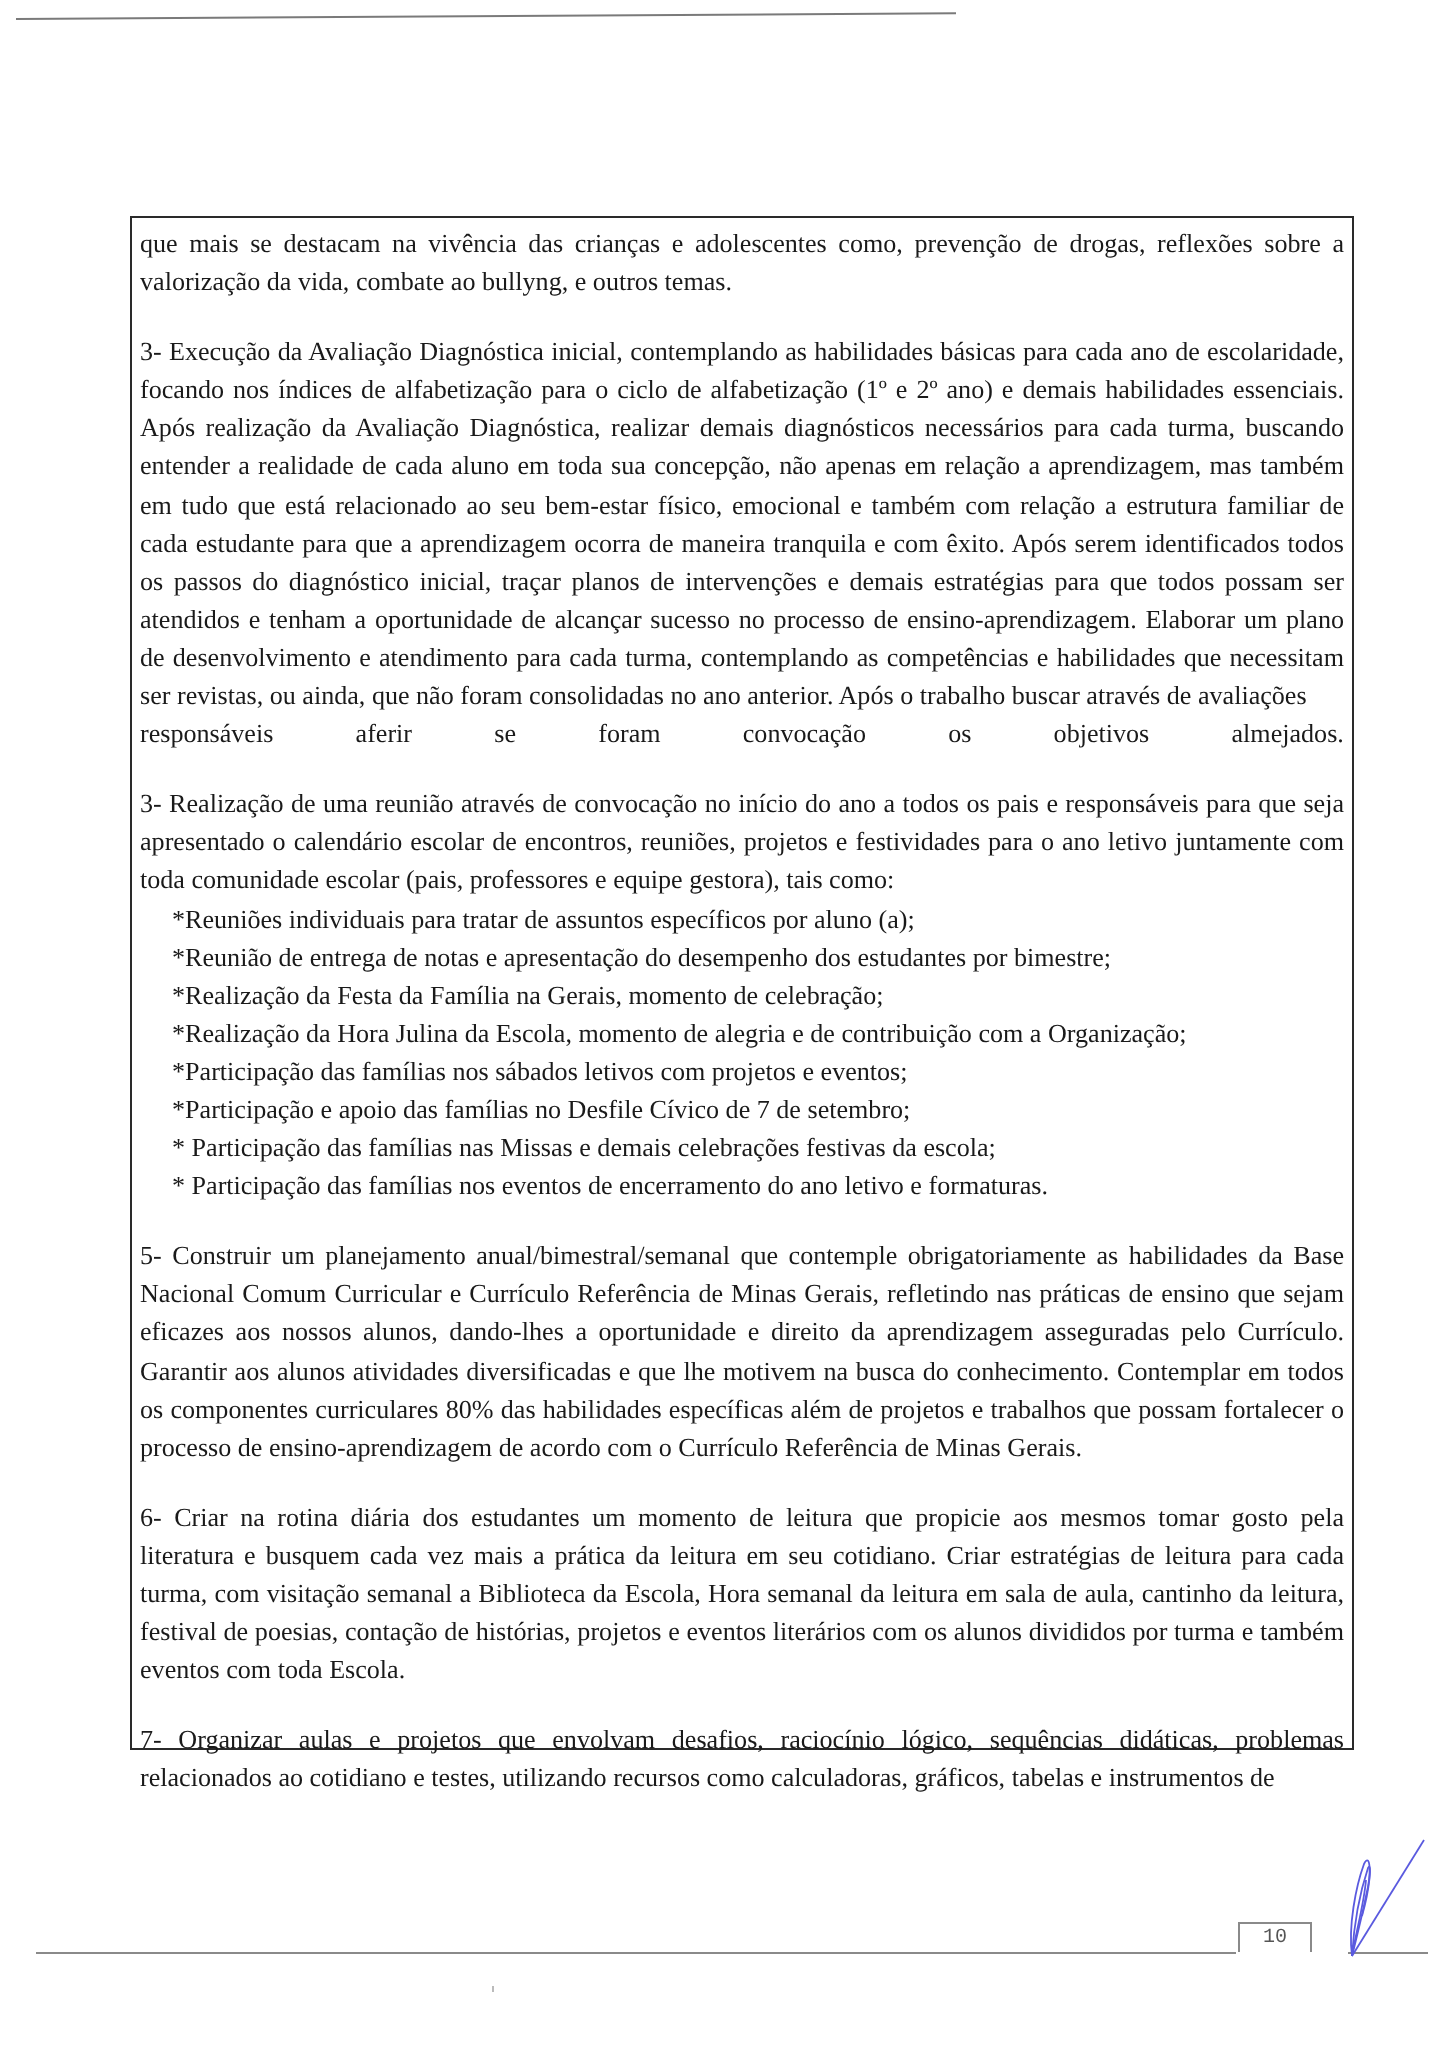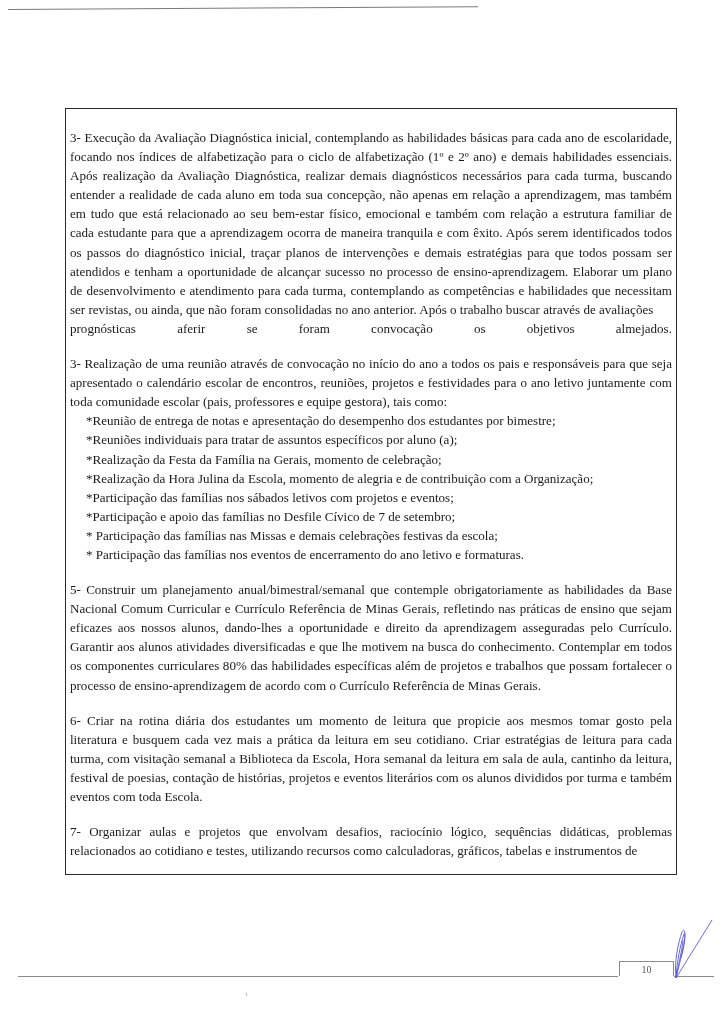--- a/index.html
+++ b/index.html
@@ -70,29 +70,30 @@
       left: 674px;
       top: 976px;
       width: 40px;
       height: 0;
       border-top: 1px solid #8a8a8a;
     }
     .page-number-box {
       position: absolute;
       left: 619px;
       top: 961px;
-      width: 55px;
+      width: 37px;
       height: 15px;
       border: 1px solid #8a8a8a;
       border-bottom: none;
       box-sizing: border-box;
       text-align: center;
       font-size: 10px;
       line-height: 15px;
       color: #555;
+      font-family: Liberation Mono, monospace;
     }
     .signature {
       position: absolute;
       left: 672px;
       top: 918px;
       width: 48px;
       height: 64px;
     }
     .speck {
       position: absolute;
@@ -102,39 +103,40 @@
       height: 3px;
       background: #bbb;
     }
   </style>
 </head>
 <body>
 
 <div class="top-rule"></div>
 
 <div class="content-box">
+  <p class="para">que mais se destacam na vivência das crianças e adolescentes como, prevenção de drogas, reflexões sobre a valorização da vida, combate ao bullyng, e outros temas.</p>
   <div class="gap"></div>
 
   <p class="para">3- Execução da Avaliação Diagnóstica inicial, contemplando as habilidades básicas para cada ano de escolaridade, focando nos índices de alfabetização para o ciclo de alfabetização (1º e 2º ano) e demais habilidades essenciais. Após realização da Avaliação Diagnóstica, realizar demais diagnósticos necessários para cada turma, buscando entender a realidade de cada aluno em toda sua concepção, não apenas em relação a aprendizagem, mas também em tudo que está relacionado ao seu bem-estar físico, emocional e também com relação a estrutura familiar de cada estudante para que a aprendizagem ocorra de maneira tranquila e com êxito. Após serem identificados todos os passos do diagnóstico inicial, traçar planos de intervenções e demais estratégias para que todos possam ser atendidos e tenham a oportunidade de alcançar sucesso no processo de ensino-aprendizagem. Elaborar um plano de desenvolvimento e atendimento para cada turma, contemplando as competências e habilidades que necessitam ser revistas, ou ainda, que não foram consolidadas no ano anterior. Após o trabalho buscar através de avaliações</p>
   <div class="spread">
-    <span>prognósticas</span>
+    <span>responsáveis</span>
     <span>aferir</span>
     <span>se</span>
     <span>foram</span>
     <span>convocação</span>
     <span>os</span>
     <span>objetivos</span>
     <span>almejados.</span>
   </div>
   <div class="gap"></div>
 
   <p class="para">3- Realização de uma reunião através de convocação no início do ano a todos os pais e responsáveis para que seja apresentado o calendário escolar de encontros, reuniões, projetos e festividades para o ano letivo juntamente com toda comunidade escolar (pais, professores e equipe gestora), tais como:</p>
   <ul class="bullets">
+    <li>*Reuniões individuais para tratar de assuntos específicos por aluno (a);</li>
     <li>*Reunião de entrega de notas e apresentação do desempenho dos estudantes por bimestre;</li>
-    <li>*Reuniões individuais para tratar de assuntos específicos por aluno (a);</li>
     <li>*Realização da Festa da Família na Gerais, momento de celebração;</li>
     <li>*Realização da Hora Julina da Escola, momento de alegria e de contribuição com a Organização;</li>
     <li>*Participação das famílias nos sábados letivos com projetos e eventos;</li>
     <li>*Participação e apoio das famílias no Desfile Cívico de 7 de setembro;</li>
     <li>* Participação das famílias nas Missas e demais celebrações festivas da escola;</li>
     <li>* Participação das famílias nos eventos de encerramento do ano letivo e formaturas.</li>
   </ul>
   <div class="gap"></div>
 
   <p class="para">5- Construir um planejamento anual/bimestral/semanal que contemple obrigatoriamente as habilidades da Base Nacional Comum Curricular e Currículo Referência de Minas Gerais, refletindo nas práticas de ensino que sejam eficazes aos nossos alunos, dando-lhes a oportunidade e direito da aprendizagem asseguradas pelo Currículo. Garantir aos alunos atividades diversificadas e que lhe motivem na busca do conhecimento. Contemplar em todos os componentes curriculares 80% das habilidades específicas além de projetos e trabalhos que possam fortalecer o processo de ensino-aprendizagem de acordo com o Currículo Referência de Minas Gerais.</p>

